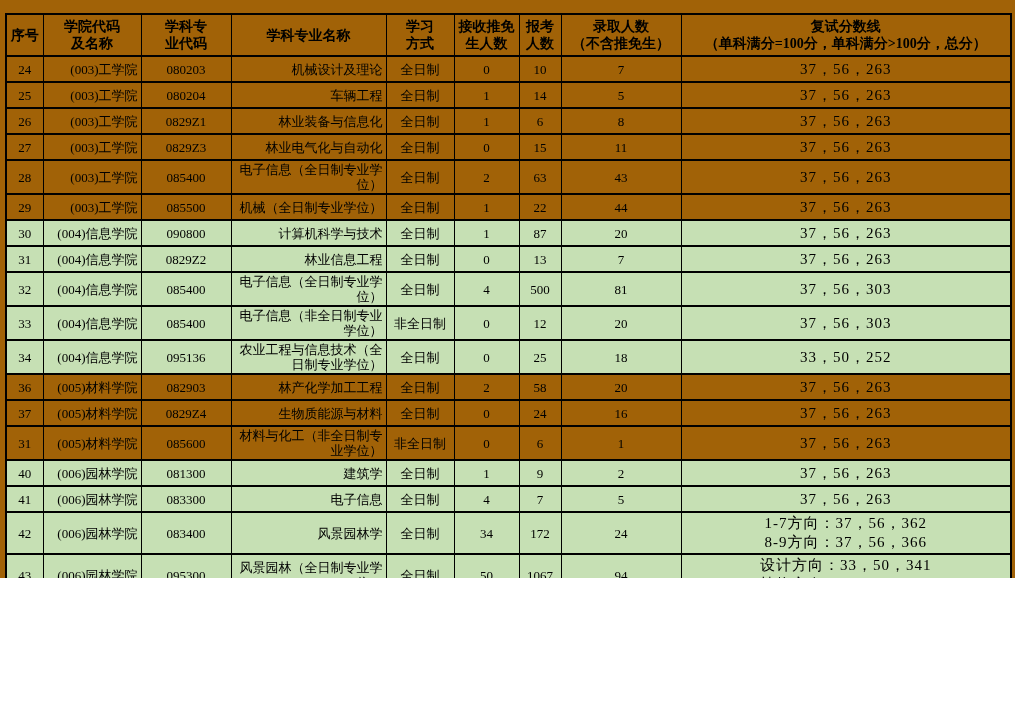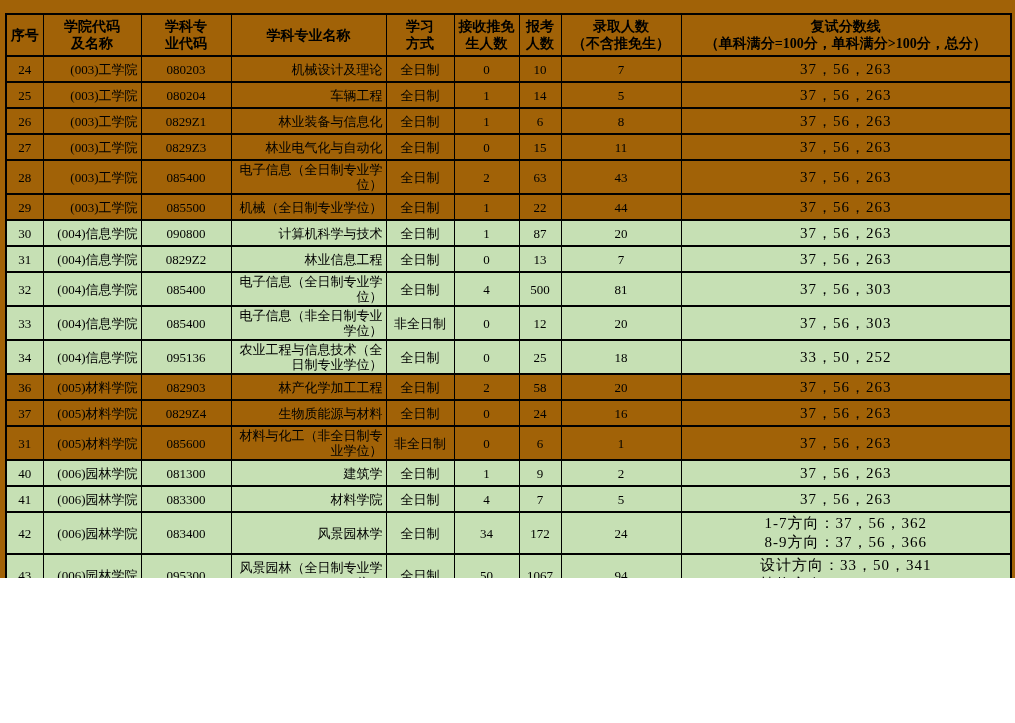--- a/index.html
+++ b/index.html
@@ -261,21 +261,21 @@
           <td class="col-mode">全日制</td>
           <td class="col-num">1</td>
           <td class="col-num">9</td>
           <td class="col-num">2</td>
           <td class="col-score">37，56，263</td>
         </tr>
         <tr class="green">
           <td class="col-no">41</td>
           <td class="col-college">(006)园林学院</td>
           <td class="col-code">083300</td>
-          <td class="col-name">材料学院</td>
+          <td class="col-name">电子信息</td>
           <td class="col-mode">全日制</td>
           <td class="col-num">4</td>
           <td class="col-num">7</td>
           <td class="col-num">5</td>
           <td class="col-score">37，56，263</td>
         </tr>
         <tr class="green">
           <td class="col-no">42</td>
           <td class="col-college">(006)园林学院</td>
           <td class="col-code">083400</td>

